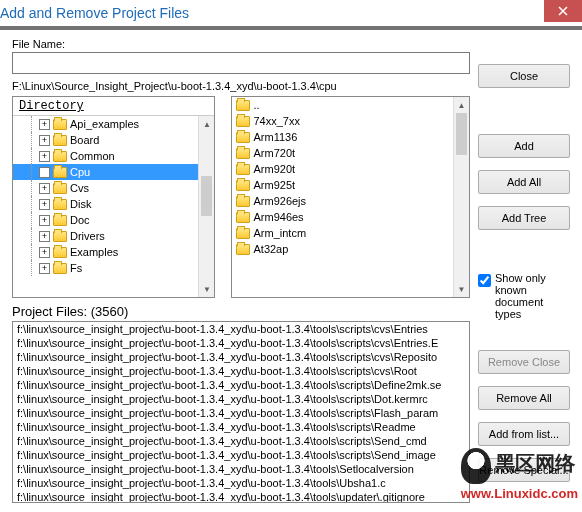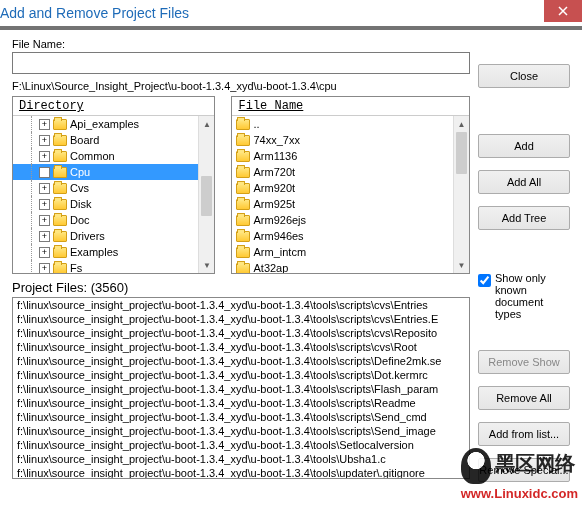--- a/index.html
+++ b/index.html
@@ -12,21 +12,21 @@
 .content { padding: 8px 12px; display: flex; gap: 8px; }
 .left-col { flex: 1; min-width: 0; }
 .right-col { width: 92px; display: flex; flex-direction: column; gap: 12px; padding-top: 26px; }
 
 .file-name-row { margin-bottom: 4px; }
 .file-name-label { font-size: 11px; color: #000; }
 .file-name-input { width: 100%; height: 22px; border: 1px solid #7a7a7a; padding: 2px 4px; font-size: 12px; margin-top: 2px; }
 
 .path-label { font-size: 11px; color: #000; margin: 6px 0 4px 0; word-break: break-all; }
 
-.panes { display: flex; gap: 16px; height: 178px; }
+.panes { display: flex; gap: 16px; height: 202px; }
 .pane { border: 1px solid #888; background: #fff; overflow: hidden; display: flex; flex-direction: column; }
 .pane-dir { flex: 0.92; }
 .pane-file { flex: 1.08; }
 .pane-header { font-family: "Courier New", monospace; font-size: 12px; padding: 2px 6px; border-bottom: 1px solid #ccc; background: #fff; text-decoration: underline; }
 .pane-body { flex: 1; overflow-y: auto; font-size: 11px; position: relative; }
 
 .tree-row { display: flex; align-items: center; height: 16px; padding-left: 4px; white-space: nowrap; }
 .tree-indent { display: inline-block; }
 .expander { width: 11px; height: 11px; border: 1px solid #7a7a7a; display: inline-flex; align-items: center; justify-content: center; font-size: 9px; line-height: 1; margin-right: 3px; background: #fff; cursor: pointer; }
 .dotted-v { border-left: 1px dotted #999; width: 8px; height: 16px; display: inline-block; }
@@ -164,21 +164,20 @@
               <span class="tree-label">Fs</span>
             </div>
             <div class="scrollbar-v">
             <div class="sb-arrow">▲</div>
             <div class="sb-thumb" style="top:60px;height:40px"></div>
             <div class="sb-arrow" style="position:absolute;bottom:0;width:100%">▼</div>
           </div>
         </div>
       </div>
       <div class="pane pane-file">
-        <div class="pane-header">File Name</div>
         <div class="pane-body" id="file-body">
           <div class="file-row">
               <span class="folder-icon"></span>
               <span>..</span>
             </div>
             <div class="file-row">
               <span class="folder-icon"></span>
               <span>74xx_7xx</span>
             </div>
             <div class="file-row">
@@ -245,21 +244,21 @@
     <div style="height:22px"></div>
     <button class="btn">Add</button>
     <button class="btn">Add All</button>
     <button class="btn">Add Tree</button>
     <div style="height:14px"></div>
     <label class="checkbox-row">
       <input type="checkbox" checked="" style="">
       <span>Show only known document types</span>
     </label>
     <div style="height:6px"></div>
-    <button class="btn" disabled="">Remove Show</button>
+    <button class="btn" disabled="">Remove Close</button>
     <button class="btn">Remove All</button>
     <button class="btn">Add from list...</button>
     <button class="btn">Remove Special...</button>
   </div>
 </div>
 
 <div class="watermark">
   <span class="wm-penguin"></span>
   <span class="wm-text1">黑区网络</span><br>
   <span class="wm-text2">www.Linuxidc.com</span>

